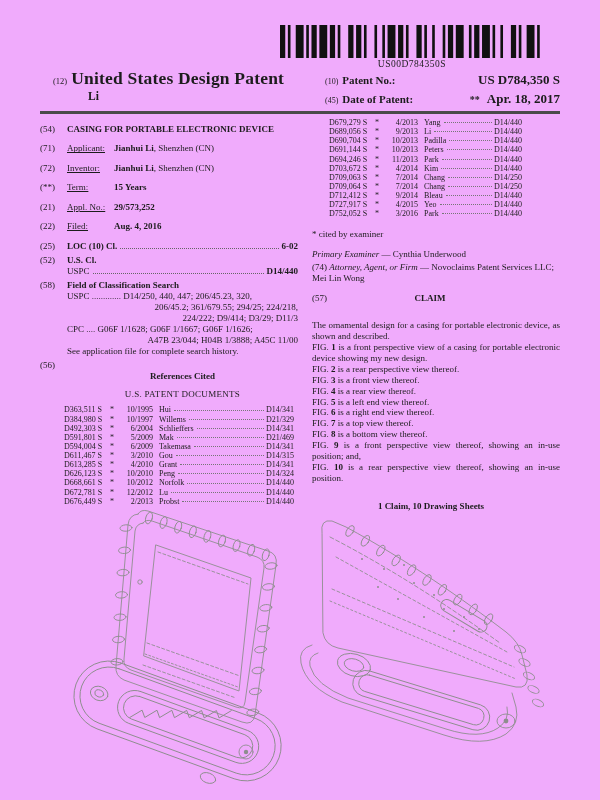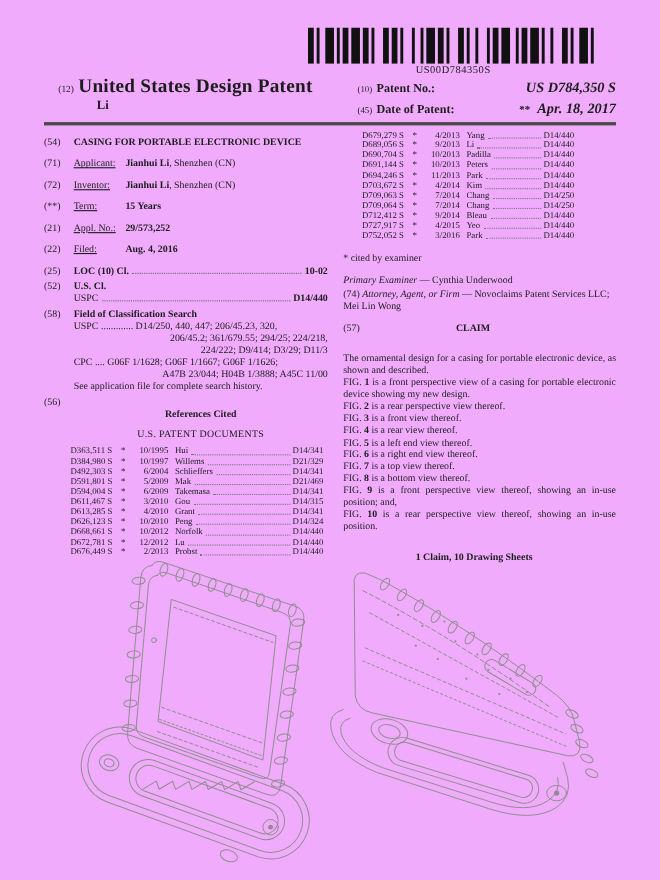--- a/index.html
+++ b/index.html
@@ -14,21 +14,21 @@
 
   
   .h-left{position:absolute;left:53px;top:68px;white-space:nowrap;}
   .hnum12{font-size:8.5px;}
   .htitle{font-size:17.5px;font-weight:bold;letter-spacing:.2px;}
   .hname{font-size:11.5px;font-weight:bold;margin:1px 0 0 35px;}
   .h-right{position:absolute;left:325px;top:72px;width:235px;}
   .hr-row{display:flex;align-items:baseline;margin-bottom:3px;}
   .hnum{font-size:8px;margin-right:4px;}
   .hlbl{font-weight:bold;font-size:11px;}
-  .hval{margin-left:auto;font-weight:bold;font-size:13px;white-space:nowrap;font-style:italic;}
+  .hval{margin-left:auto;font-weight:bold;font-size:13px;white-space:nowrap;}
   .hstars{font-size:10px;margin-right:7px;}
 
   .rule{position:absolute;left:40px;top:111px;width:520px;height:3px;background:#4a4a4a;}
 
   
   .col{position:absolute;font-size:9px;line-height:1.22;}
   .col-l{left:40px;top:124px;width:258px;}
   .col-r{left:312px;top:119px;width:248px;}
 
   .f{display:flex;margin-bottom:8.5px;}
@@ -41,21 +41,21 @@
   .r-al{text-align:right;}
   .tight{margin-bottom:3px;}
 
   .center{text-align:center;}
   .refhead{font-weight:bold;margin:11px 0 0 0;}
   .refsub{margin:8px 0 6px 0;letter-spacing:.3px;}
 
   .refs{font-size:8px;line-height:1.08;}
   .refs-l{margin-left:24px;margin-right:-6px;}
   .refs-r{margin-left:17px;margin-right:28px;}
-  .rr{display:flex;align-items:flex-end;margin-bottom:.5px;font-family:Liberation Serif, serif;}
+  .rr{display:flex;align-items:center;margin-bottom:.5px;font-family:Liberation Serif, serif;}
   .c1{width:46px;flex:none;}
   .c2{width:9px;flex:none;}
   .c3{width:34px;flex:none;text-align:right;padding-right:6px;}
   .c4{flex:none;padding-right:1px;}
   .ld{flex:1;border-bottom:1px dotted #777;margin:0 2px 1.5px 2px;}
   .c5{width:38px;flex:none;}
 
   .cited{margin:10px 0 9px 0;}
   p{margin:0;}
   .para{margin-bottom:2px;}
@@ -157,21 +157,21 @@
     </div>
     <div class="f">
       <span class="fn">(22)</span>
       <span class="fb"><span class="lblw">Filed:</span><b>Aug. 4, 2016</b></span>
     </div>
     <div class="f tight">
       <span class="fn">(25)</span>
       <span class="fb row">
           <span class="b">LOC (10) Cl.</span>
           <span class="leader"></span>
-          <b>10-02</b>
+          <b>6-02</b>
         </span>
     </div>
     <div class="f tight">
       <span class="fn">(52)</span>
       <span class="fb">
         <span class="b">U.S. Cl.</span>
         <span class="row">
             <span>USPC</span>
             <span class="leader"></span>
             <b>D14/440</b>

